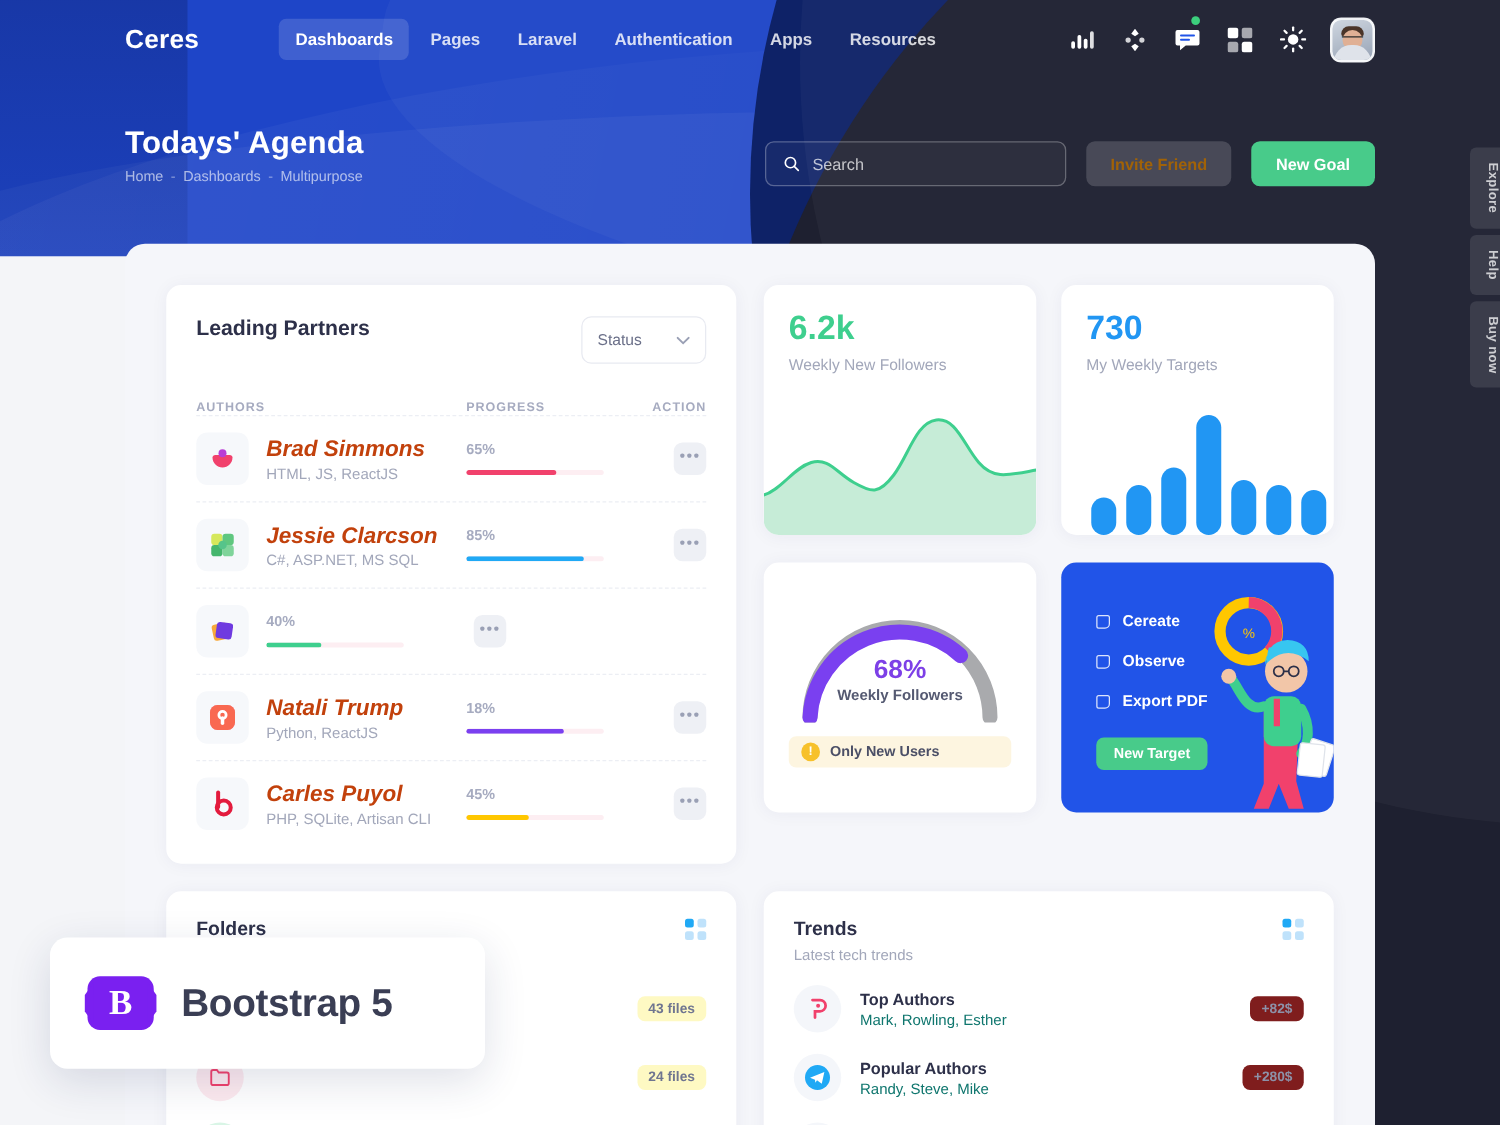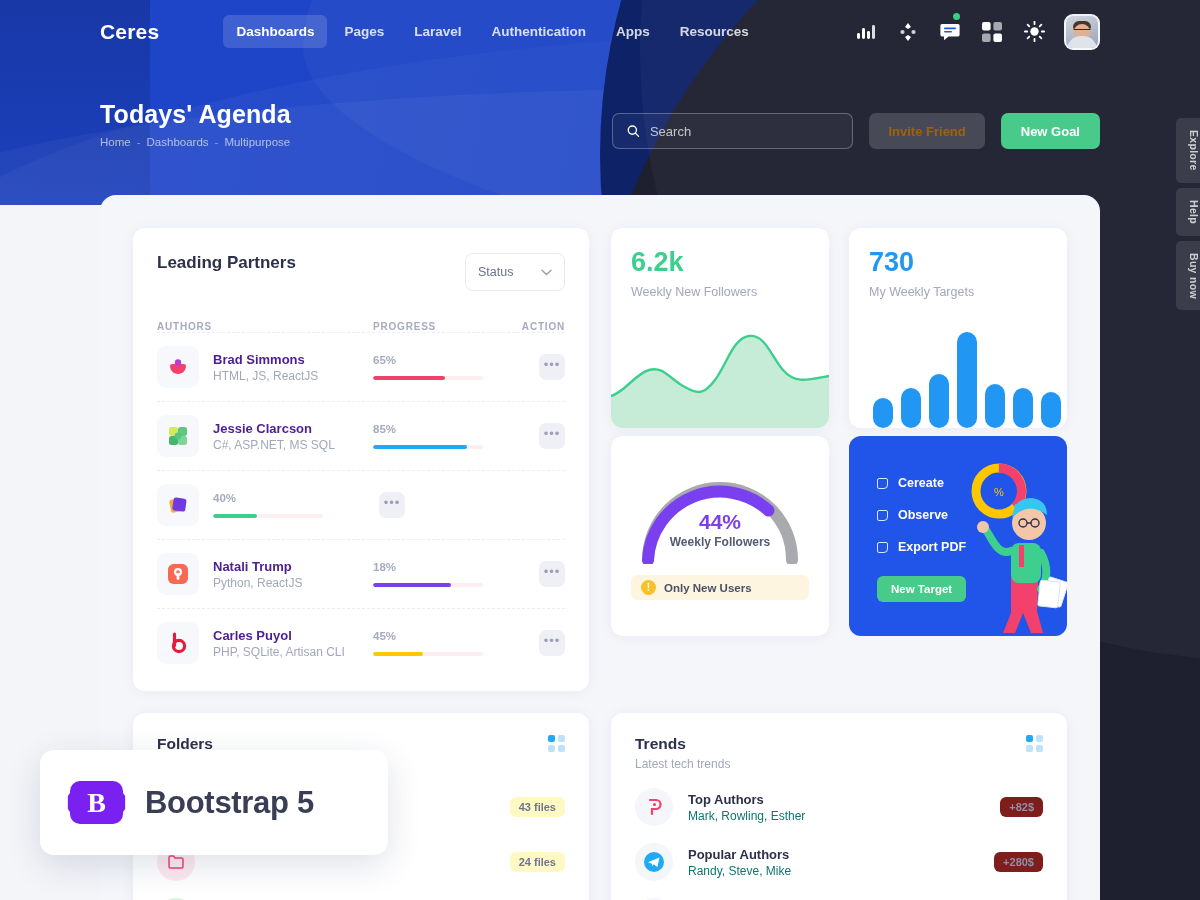--- a/index.html
+++ b/index.html
@@ -159,35 +159,35 @@
   .th-action{ width:52px; text-align:right; }
   .prow{
     display:flex; align-items:center; padding:13px 0; border-top:1px dashed #eceef4;
   }
   .prow:first-of-type{ border-top:none; margin-top:4px; }
   .plogo{
     width:42px; height:42px; border-radius:9px; background:#f6f8fb;
     display:flex; align-items:center; justify-content:center; flex:none; margin-right:14px;
   }
   .pinfo{ flex:1; min-width:0; }
-  .pname{ font-size:13px; font-weight:bold; color:#4c1d95; }
+  .pname{ font-size:18px; font-weight:bold; color:#c2410c;font-style:italic; }
   .pstack{ font-size:12px; color:#a2a7ba; margin-top:2px; }
   .pprog{ width:140px; }
   .ppct{ font-size:11.5px; font-weight:bold; color:#a6abc0; }
   .pbar{ margin-top:10px; width:110px; height:4px; border-radius:3px; background:#fdeef2; overflow:hidden; }
   .pbar i{ display:block; height:100%; border-radius:3px; }
   .pact{ width:52px; display:flex; justify-content:flex-end; }
   .dots-btn{
     width:26px; height:26px; border-radius:7px; background:#eef0f5; border:none; cursor:pointer;
     color:#9aa0b5; font-size:13px; line-height:1; display:flex; align-items:center; justify-content:center;
     letter-spacing:1px; padding-bottom:5px;
   }
 
   
-  .rcol{ display:flex; flex-direction:column; gap:8px; }
+  .rcol{ display:flex; flex-direction:column; gap:22px; }
   .rrow{ display:flex; gap:20px; }
   .stat-card{ width:218px; height:200px; padding:21px 20px 0 20px; position:relative; overflow:hidden; }
   .stat-num{ font-size:27px; font-weight:bold; line-height:1; }
   .stat-lbl{ font-size:12.5px; color:#a2a7ba; margin-top:9px; }
   .spark{ position:absolute; left:0; right:0; bottom:0; height:110px; }
 
   
   .gauge-card{ width:218px; height:200px; padding:18px; display:flex; flex-direction:column; align-items:center; }
   .gauge-wrap{ position:relative; width:170px; height:92px; margin-top:18px; }
   .gauge-text{ position:absolute; left:0; right:0; top:38px; text-align:center; }
@@ -535,21 +535,21 @@
 
         <div class="rrow">
 
           <div class="card gauge-card">
             <div class="gauge-wrap">
               <svg width="170" height="92" viewBox="0 0 170 92">
                 <path d="M13,88 A72,72 0 0 1 157,88" fill="none" stroke="#a9aaad" stroke-width="12" stroke-linecap="round"></path>
                 <path d="M13,88 A72,72 0 0 1 133.5,38.5" fill="none" stroke="#7a40f0" stroke-width="12" stroke-linecap="round"></path>
               </svg>
               <div class="gauge-text">
-                <div class="gauge-pct">44%</div>
+                <div class="gauge-pct">68%</div>
                 <div class="gauge-sub">Weekly Followers</div>
               </div>
             </div>
             <div class="gauge-alert">
               <span class="alert-dot">!</span>
               <span class="alert-txt">Only New Users</span>
             </div>
           </div>
 
           <div class="target-card">

